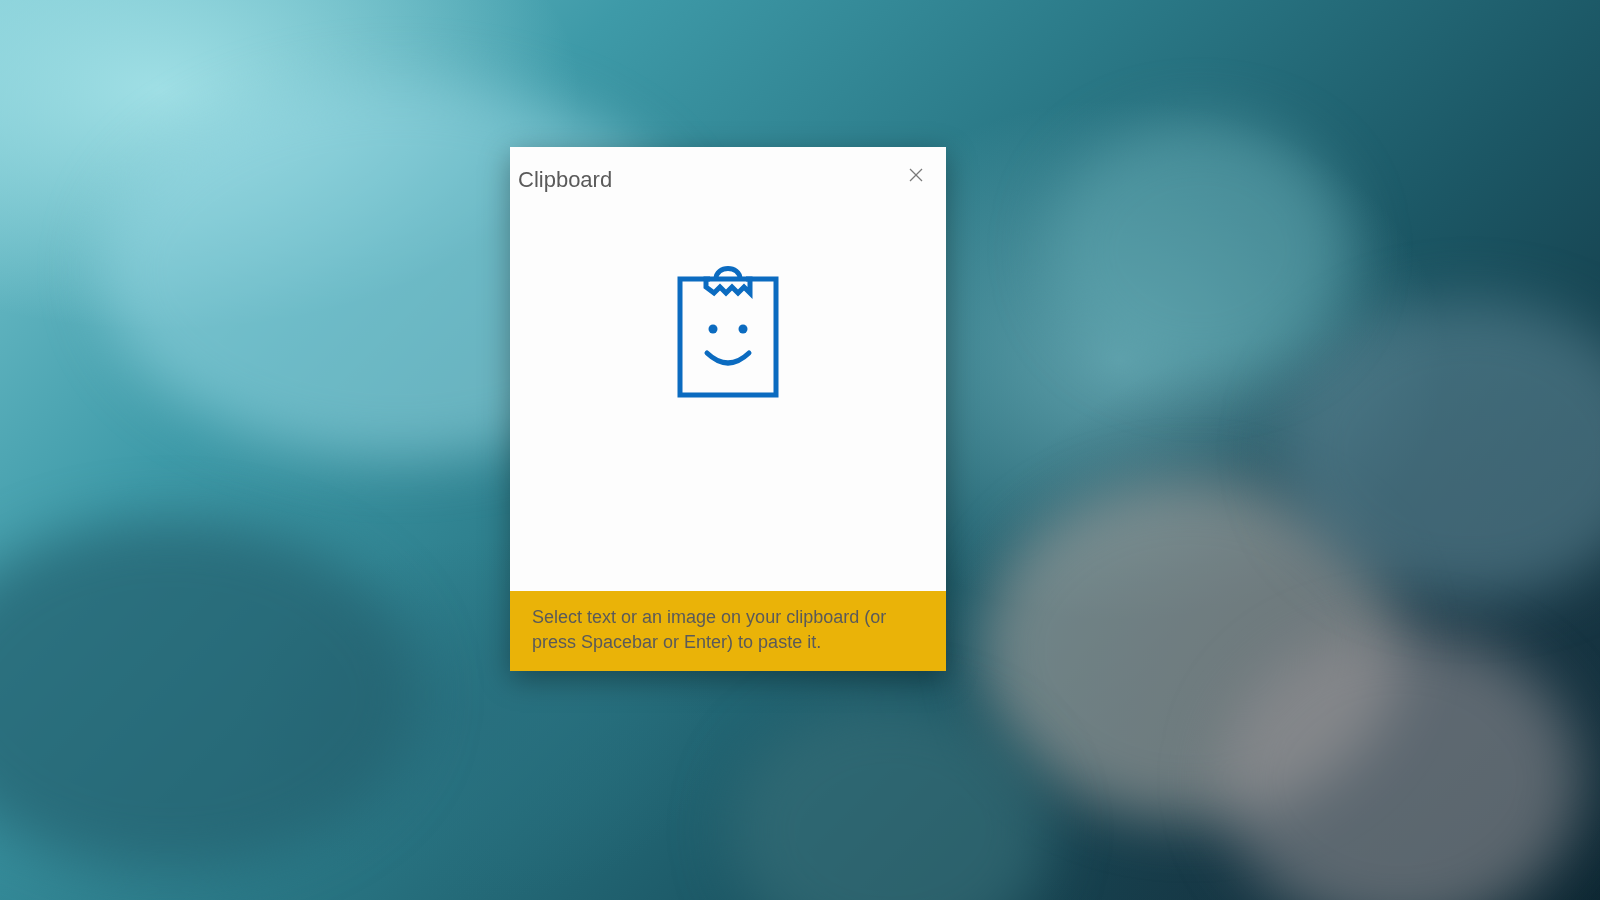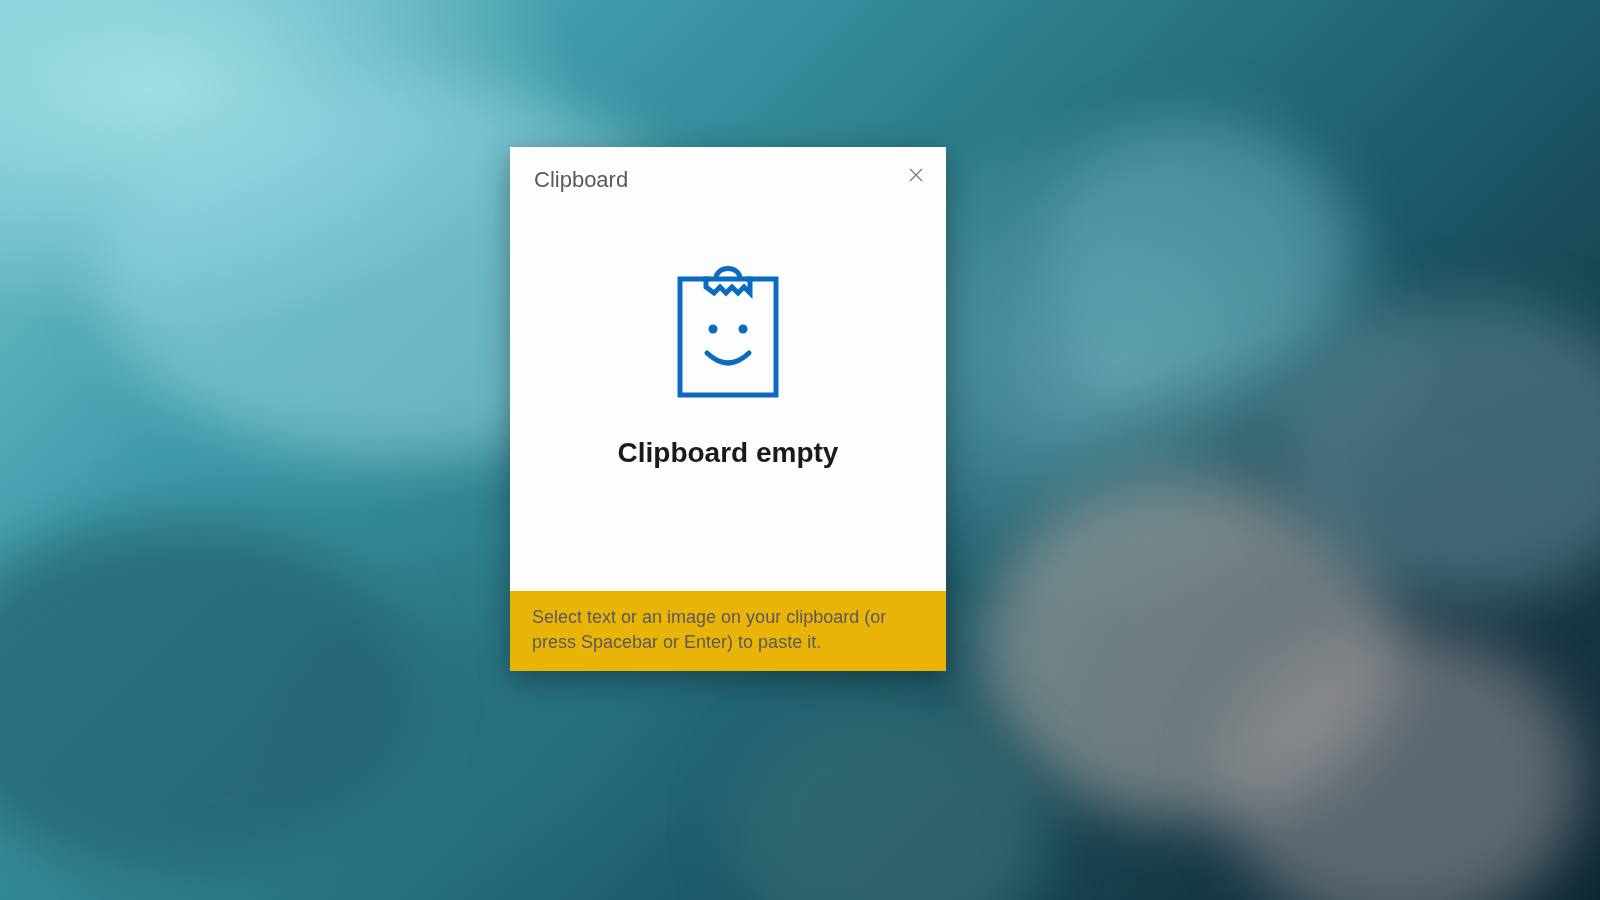--- a/index.html
+++ b/index.html
@@ -42,21 +42,21 @@
       height: 524px;
       background: #fdfdfd;
       box-shadow: 0 8px 28px rgba(0,0,0,0.35);
       display: flex;
       flex-direction: column;
     }
     .panel-header {
       display: flex;
       align-items: center;
       justify-content: space-between;
-      padding: 14px 14px 0 24px;
+      padding: 14px 14px 0 8px;
       height: 52px;
     }
     .panel-title {
       font-size: 22px;
       color: #5a5a5a;
       font-weight: 400;
     }
     .close-btn {
       width: 32px;
       height: 32px;
@@ -143,20 +143,19 @@
           <path d="M 30 24 L 74 24 L 74 38
                    L 68 32 L 62 38 L 56 32 L 50 38 L 44 32 L 38 38 L 30 32 Z"></path>
 
           <circle cx="37" cy="74" r="4.5" fill="currentColor" stroke="none"></circle>
           <circle cx="67" cy="74" r="4.5" fill="currentColor" stroke="none"></circle>
 
           <path d="M 31 98 Q 52 118 73 98" stroke-linecap="round"></path>
         </svg>
       </div>
 
-      <div class="empty-heading">Clipboard empty</div>
     </div>
 
     <div class="panel-footer">
       <div class="footer-hint">Select text or an image on your clipboard (or press Spacebar or Enter) to paste it.</div>
     </div>
   </div>
 </div>
 
 </body></html>

